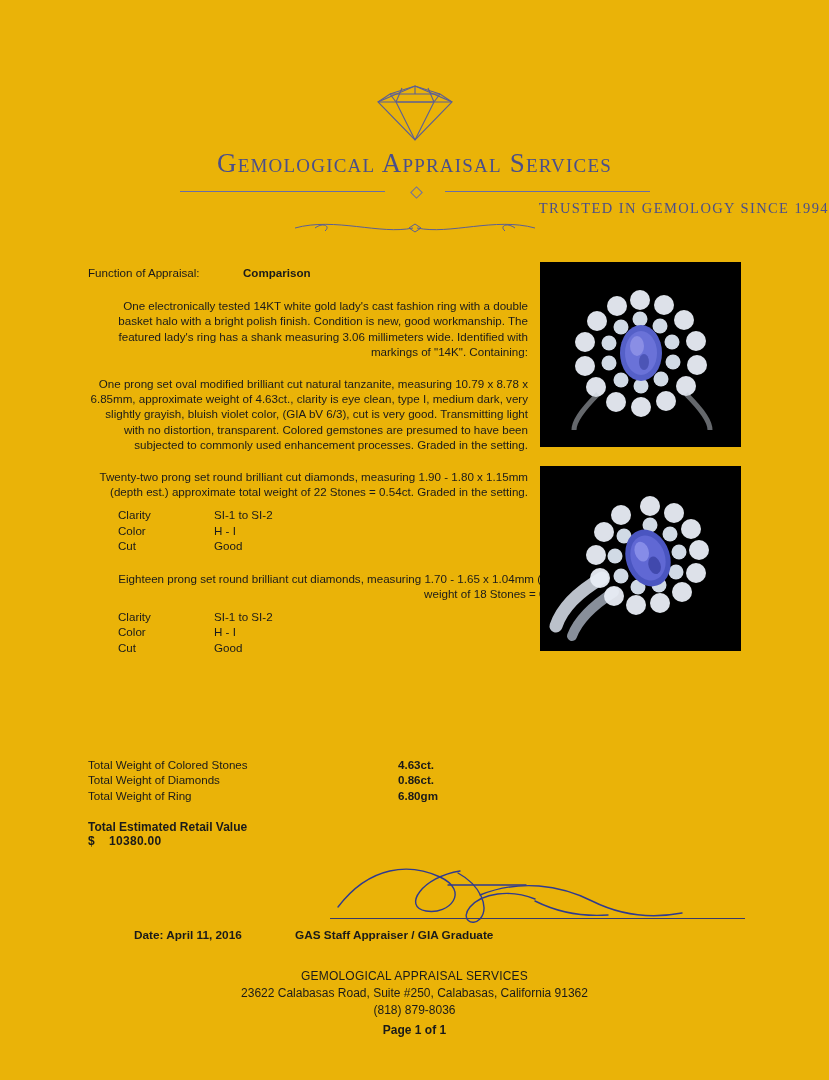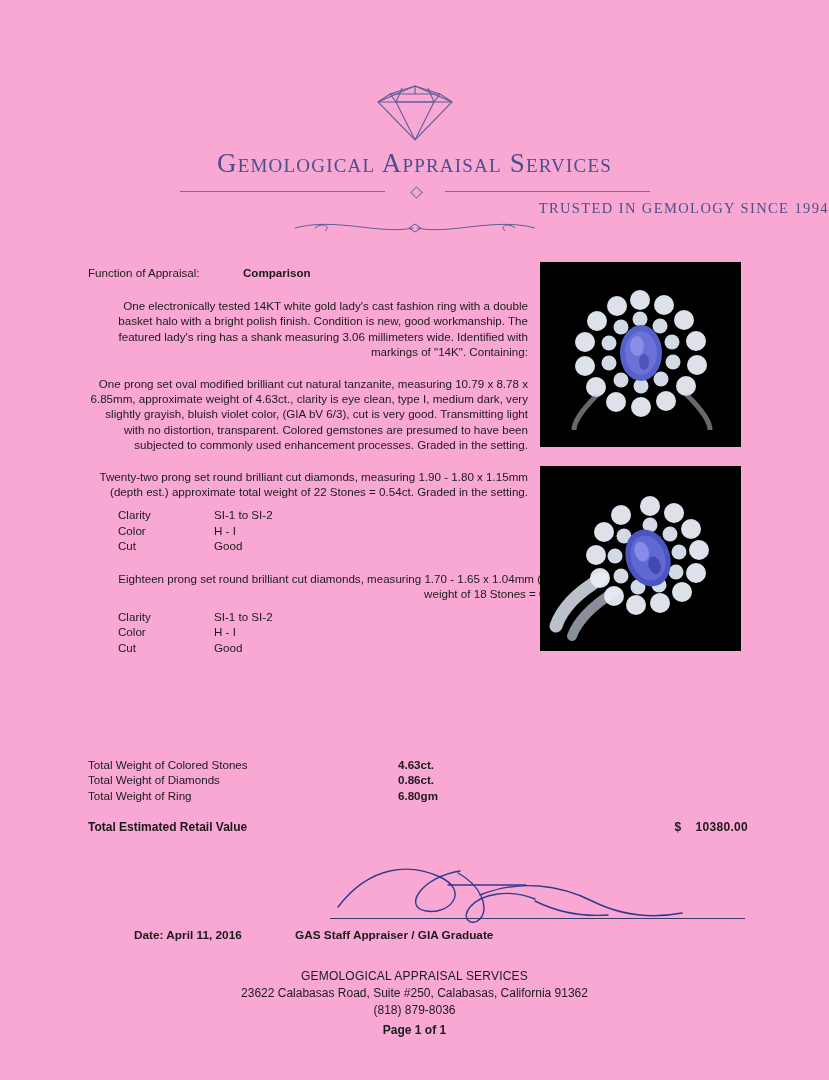--- a/index.html
+++ b/index.html
@@ -12,21 +12,21 @@
     height: 1080px;
     font-family: "Liberation Sans", sans-serif;
     color: #1a1a1a;
     position: relative;
     overflow: hidden;
   }
   .page {
     position: relative;
     width: 829px;
     height: 1080px;
-    background: #f9a8d4;
+    background: #eab308;
   }
 
   
   .header {
     text-align: center;
     padding-top: 78px;
   }
   .diamond-logo {
     display: block;
     margin: 0 auto 4px auto;
@@ -135,20 +135,21 @@
 
   .grand {
     position: absolute;
     left: 88px;
     top: 820px;
     width: 660px;
     display: flex;
     justify-content: space-between;
     font-size: 12px;
     font-weight: bold;
+    flex-direction: column;
   }
   .grand .amount { letter-spacing: 0.3px; }
   .grand .amount .cur { margin-right: 14px; }
 
   
   .photo {
     position: absolute;
     background: #000;
     overflow: hidden;
   }

